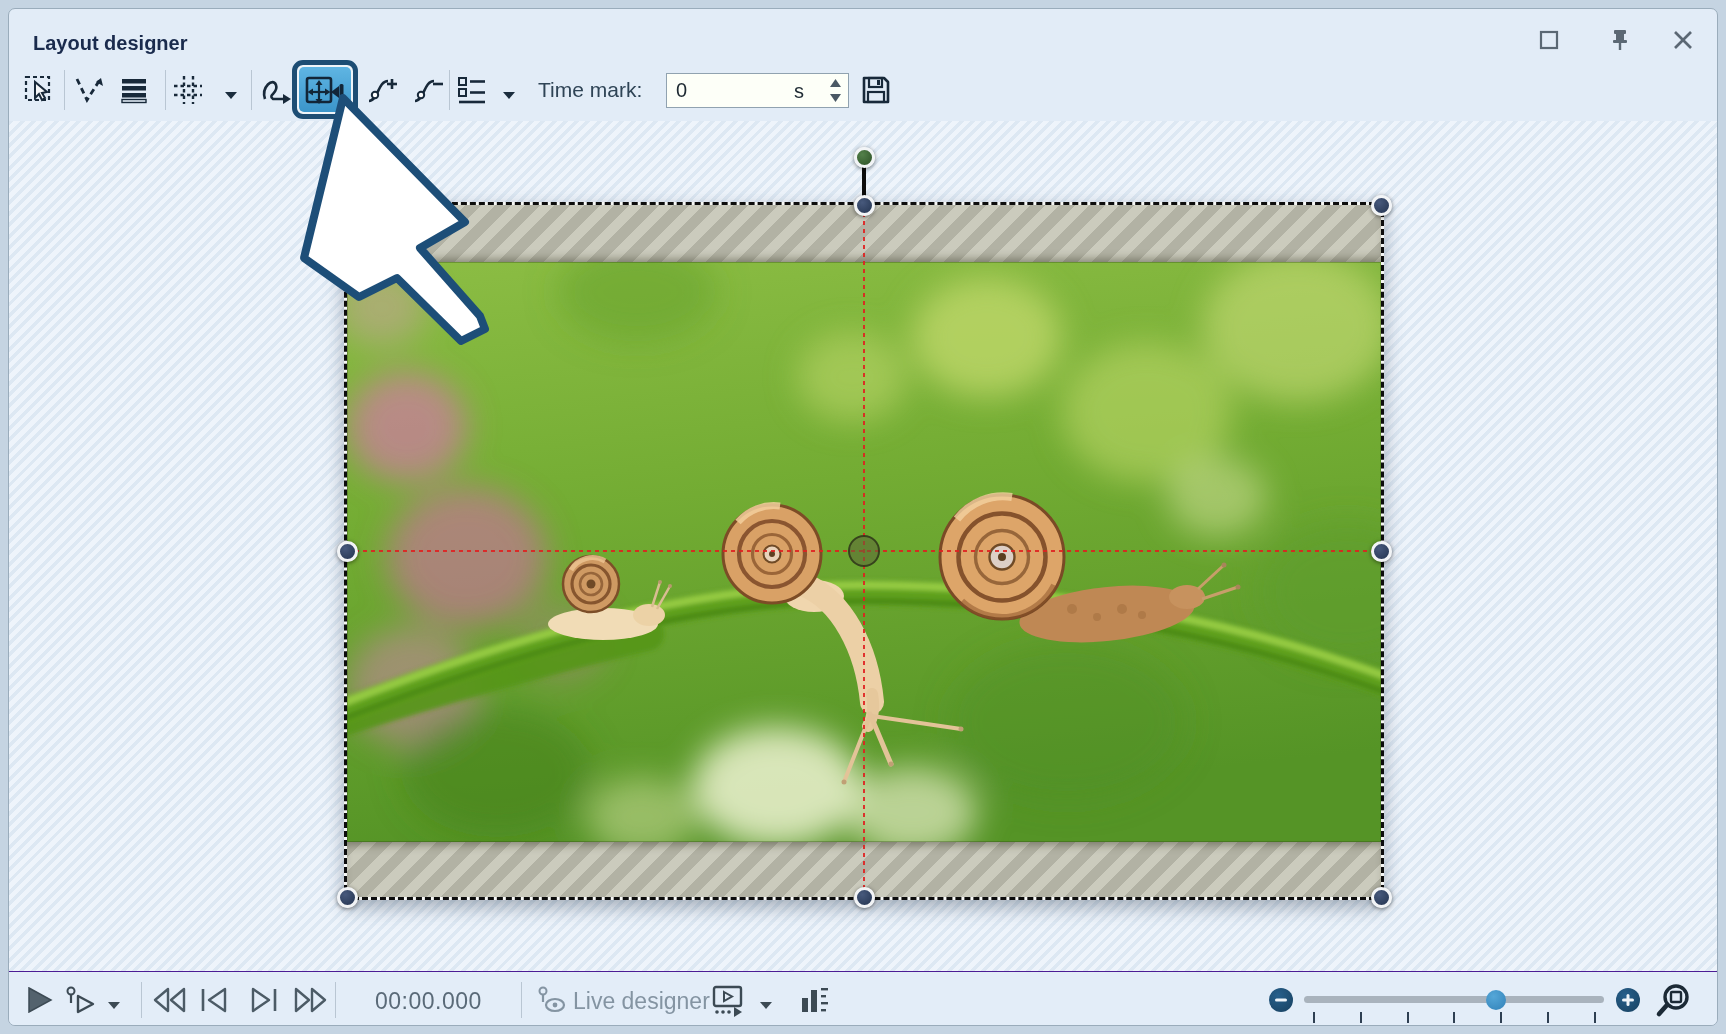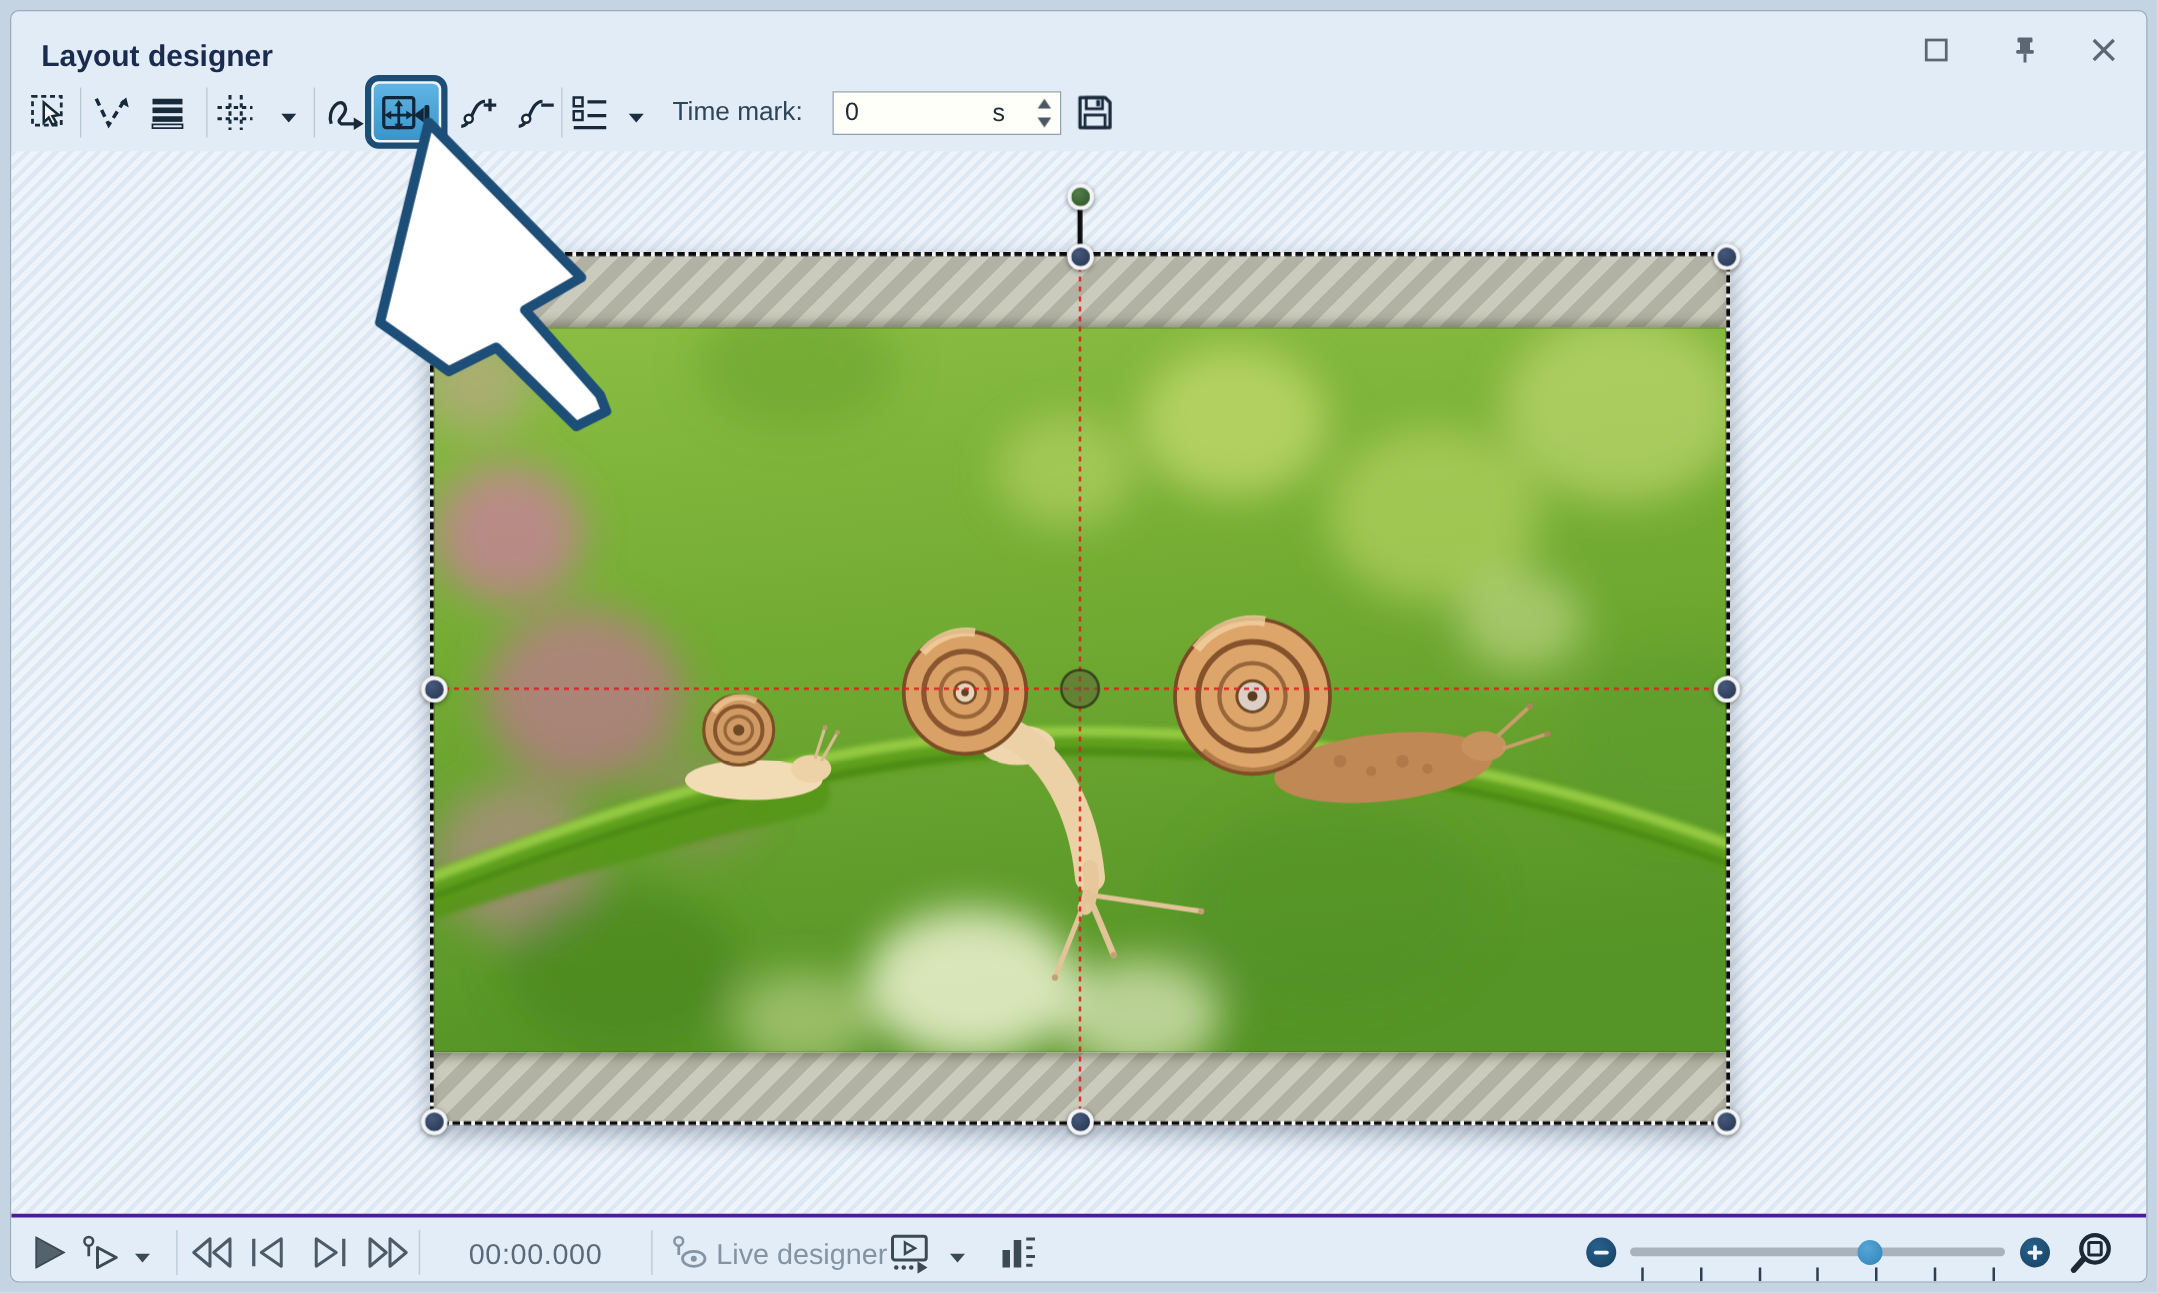--- a/index.html
+++ b/index.html
@@ -4,21 +4,21 @@
 <style>
   * { margin:0; padding:0; box-sizing:border-box; }
   html,body { width:1726px; height:1034px; overflow:hidden; }
   body { background:#c5d4e2; font-family:"Liberation Sans", sans-serif; position:relative; }
 
   .panel { position:absolute; left:8px; top:8px; width:1710px; height:1018px;
            background:#e2ecf7; border:1px solid #9aacbb; border-radius:7px; overflow:hidden; }
 
   
   .titlebar { position:absolute; left:0; top:0; width:100%; height:50px; }
-  .title { position:absolute; left:24px; top:23px; font-size:24px; font-weight:bold; color:#1a2b4d; }
+  .title { position:absolute; left:24px; top:23px; font-size:20px; font-weight:bold; color:#1a2b4d; }
   .winbtn { position:absolute; top:18px; width:26px; height:26px; cursor:default; }
 
   
   .toolbar { position:absolute; left:0; top:50px; width:100%; height:62px; z-index:10; }
   .tbi { position:absolute; }
   .tbsep { position:absolute; top:11px; width:1px; height:40px; background:#b9c6d3; }
   .tb-label { position:absolute; top:19px; font-size:21px; color:#2f4456; }
   .tm-field { position:absolute; left:657px; top:14px; width:183px; height:35px;
               background:#fdfff8; border:1px solid #90a2b0; }
   .tm-input { position:absolute; left:0; top:0; width:130px; height:33px; border:none; outline:none;
@@ -58,21 +58,21 @@
             border:3px solid #f2f4f6; box-shadow:0 1px 4px rgba(0,0,0,.5); }
   .rot-handle { background:radial-gradient(circle at 35% 30%, #53804a, #2d5126); }
   .rot-stem { position:absolute; left:853px; top:45px; width:4px; height:42px; background:#0c0c0c; z-index:5; }
   .center-handle { position:absolute; left:839px; top:414px; width:32px; height:32px; border-radius:50%; z-index:6;
             background:rgba(92,102,56,.55); border:2px solid rgba(40,45,22,.75); }
 
   .cursor-svg { position:absolute; left:270px; top:80px; z-index:60; pointer-events:none; }
 
   
   .transport { position:absolute; left:0; top:962px; width:100%; height:56px;
-               background:#e3edf8; border-top:3px solid #4c1d95; z-index:10; }
+               background:#e3edf8; border-top:1px solid #4c1d95; z-index:10; }
   .tri { position:absolute; }
   .trsep { position:absolute; top:10px; width:1px; height:36px; background:#b9c6d3; }
   .timecode { position:absolute; left:366px; top:16px; font-size:23px; color:#5a6a78; letter-spacing:.5px; }
   .livelabel { position:absolute; left:564px; top:16px; font-size:23px; color:#8494a2; }
 
   .zoom-track { position:absolute; left:1295px; top:24px; width:300px; height:7px;
                 background:#a9b3bd; border-radius:4px; }
   .zoom-thumb { position:absolute; left:1477px; top:18px; width:20px; height:20px; border-radius:50%;
                 background:radial-gradient(circle at 38% 32%, #55a7d8, #3181b8); }
   .zoom-btn { position:absolute; top:16px; width:24px; height:24px; border-radius:50%;

